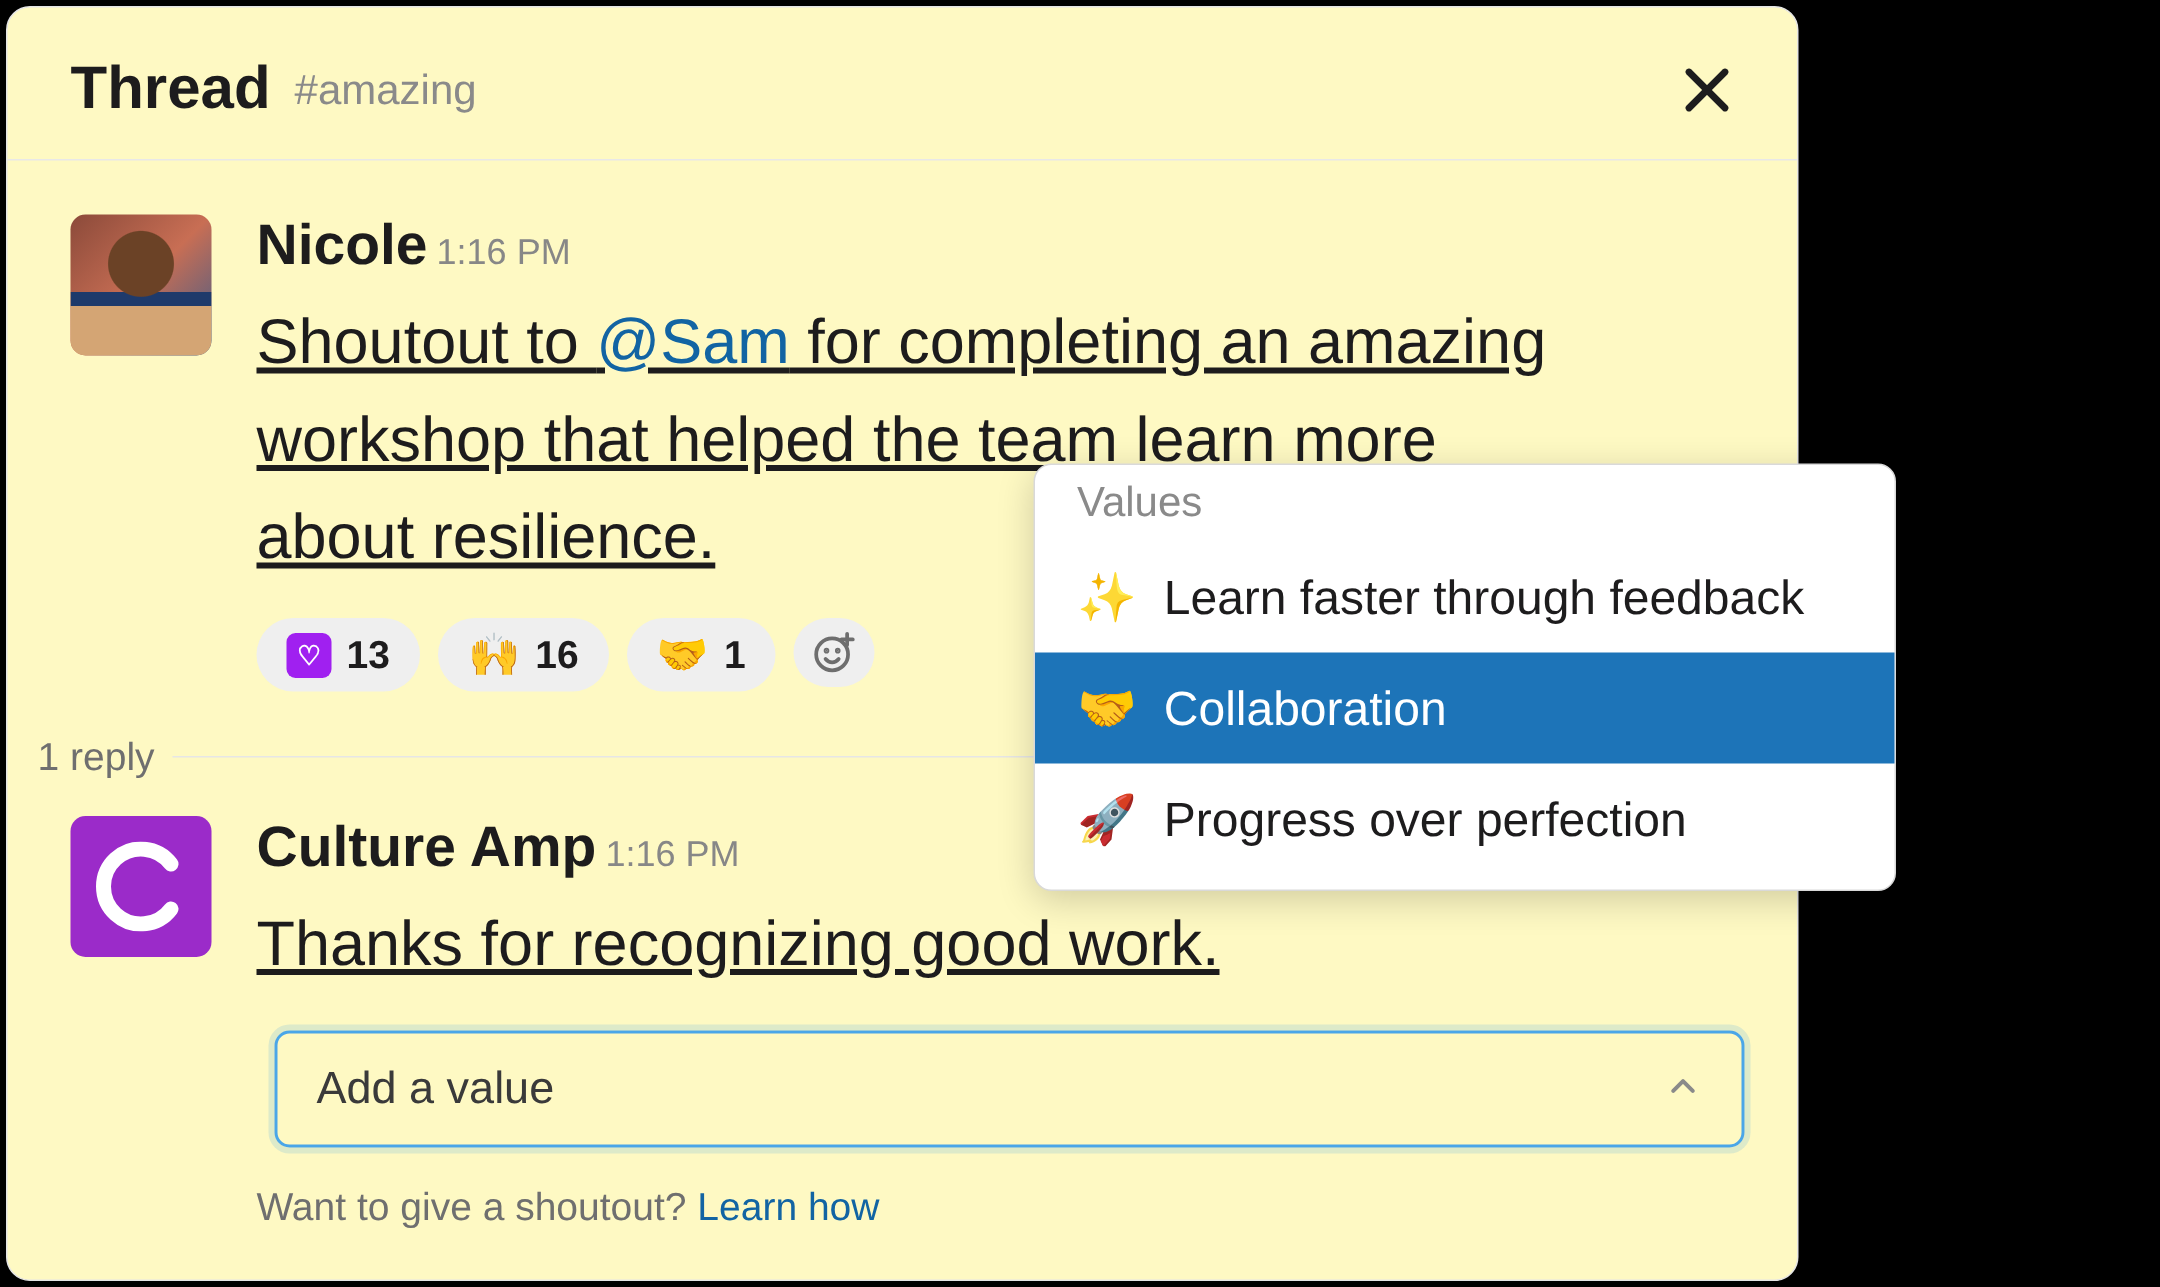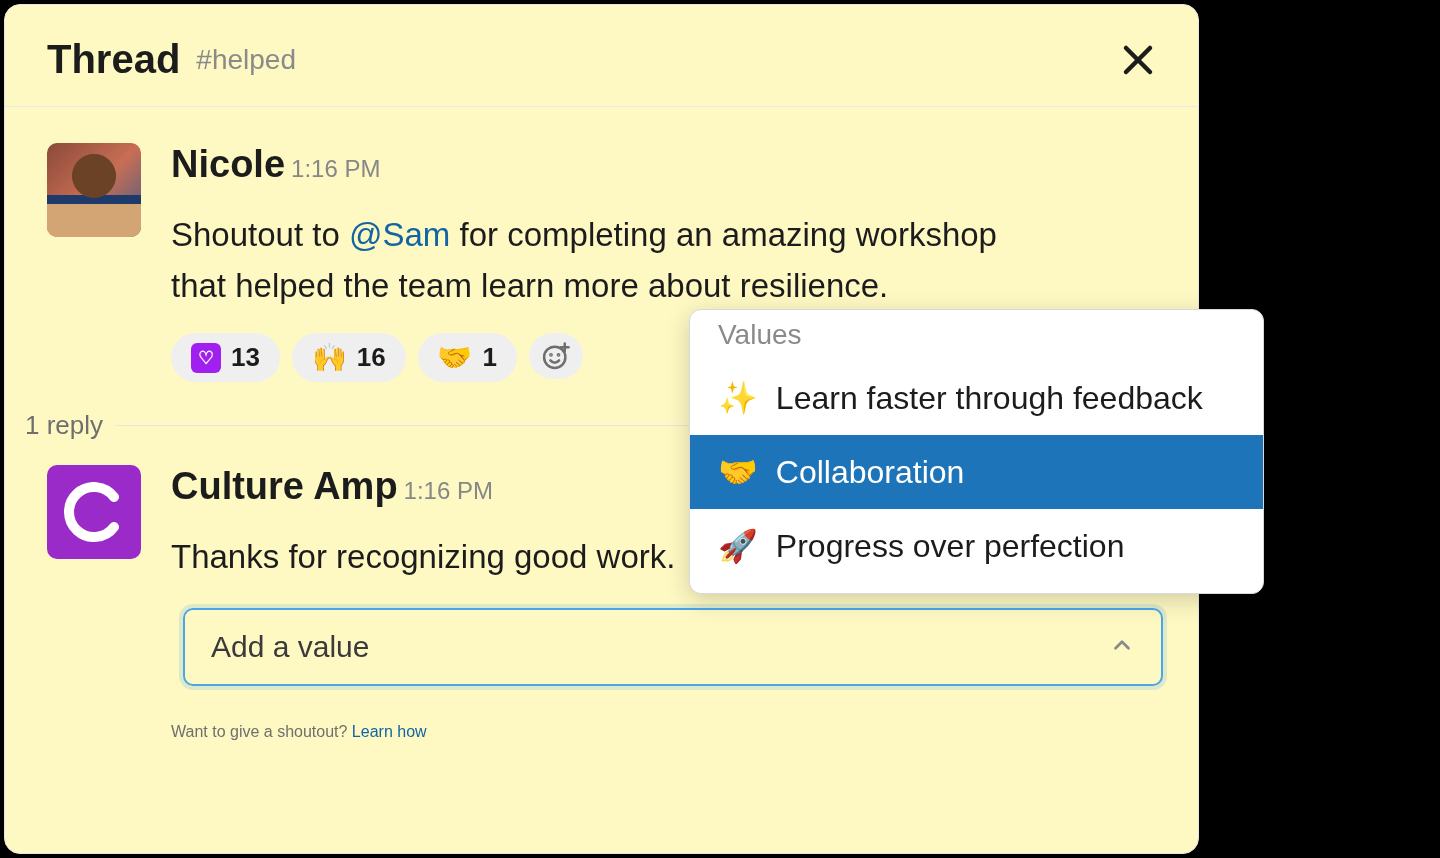--- a/index.html
+++ b/index.html
@@ -73,25 +73,26 @@
       display: flex;
       align-items: center;
       justify-content: center;
     }
     .avatar-cultureamp svg { width: 60px; height: 60px; }
     .msg-body { flex: 1; min-width: 0; }
     .msg-head { display: flex; align-items: baseline; gap: 6px; }
     .msg-author { font-size: 38px; font-weight: 800; color: #1d1c1d; }
     .msg-time { font-size: 24px; color: #878787; }
     .msg-text {
-      font-size: 33px;
+      font-size: 42px;
       line-height: 1.55;
       color: #1d1c1d;
-      margin-top: 23px;
+      margin-top: 9px;
       padding-right: 120px;
+      text-decoration: underline;
     }
     .mention { color: #1264a3; }
     .reactions { display: flex; gap: 12px; margin-top: 22px; }
     .reaction {
       display: inline-flex;
       align-items: center;
       gap: 10px;
       background: #efefef;
       border-radius: 26px;
       padding: 8px 20px;
@@ -131,22 +132,22 @@
       padding: 20px 26px;
       box-shadow: 0 0 0 4px rgba(74,166,232,0.18);
       cursor: pointer;
       width: 980px;
       max-width: 100%;
       margin-left: 12px;
     }
     .value-select-text { font-size: 30px; color: #3a3a3a; }
     .value-select-caret { margin-left: auto; color: #8a8a8a; }
     .hint {
-      margin-top: 37px;
-      font-size: 16px;
+      margin-top: 24px;
+      font-size: 26px;
       color: #6f6f6f;
     }
     .hint a { color: #1264a3; text-decoration: none; }
     .dropdown {
       position: absolute;
       top: 304px;
       left: 684px;
       width: 575px;
       background: #fff;
       border: 1px solid #d9d9d9;
@@ -171,21 +172,21 @@
     }
     .dropdown-item .emoji { font-size: 32px; }
     .dropdown-item.selected { background: #1d74b8; color: #fff; }
   </style>
 </head>
 <body>
 
 <div class="panel">
   <div class="header">
     <span class="header-title">Thread</span>
-    <span class="header-channel">#helped</span>
+    <span class="header-channel">#amazing</span>
     <span class="close-btn">
       <svg viewBox="0 0 24 24" fill="none" stroke="currentColor" stroke-width="3" stroke-linecap="round">
           <line x1="4" y1="4" x2="20" y2="20"></line>
           <line x1="20" y1="4" x2="4" y2="20"></line>
         </svg>
     </span>
   </div>
 
   <div class="message">
     <div class="avatar avatar-nicole"></div>

